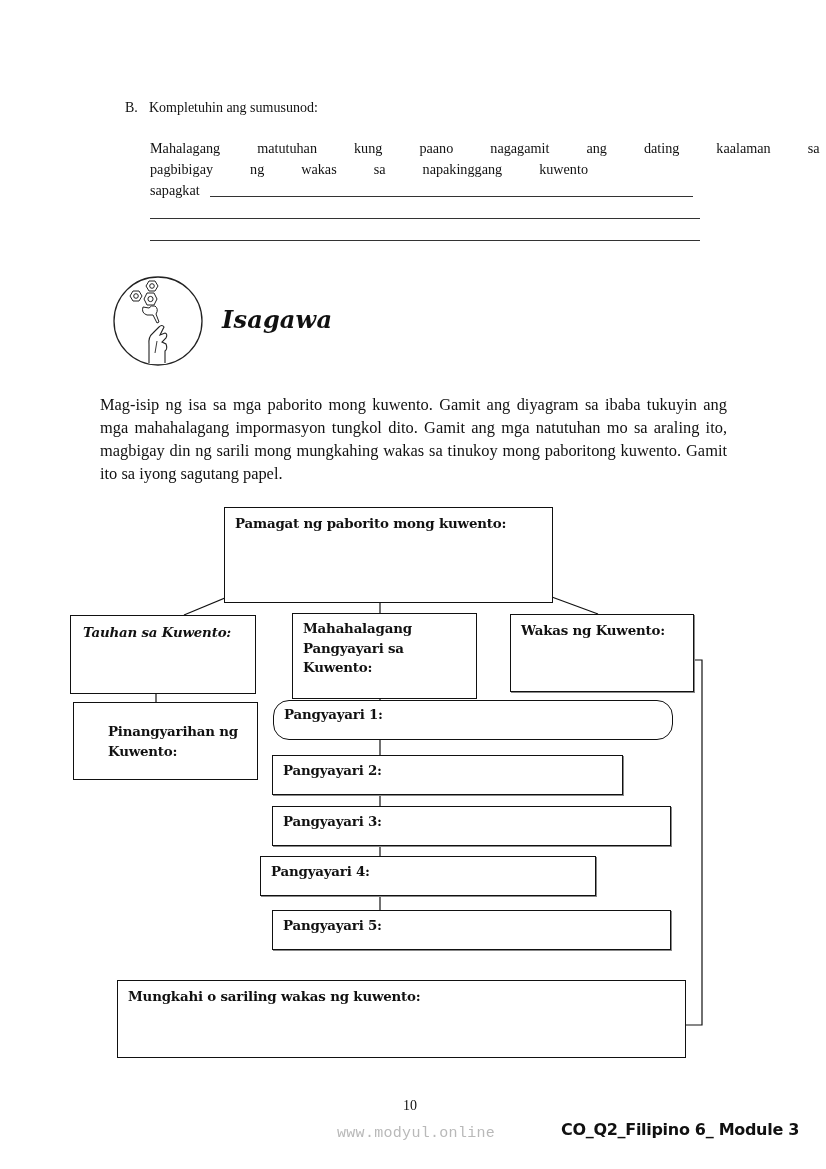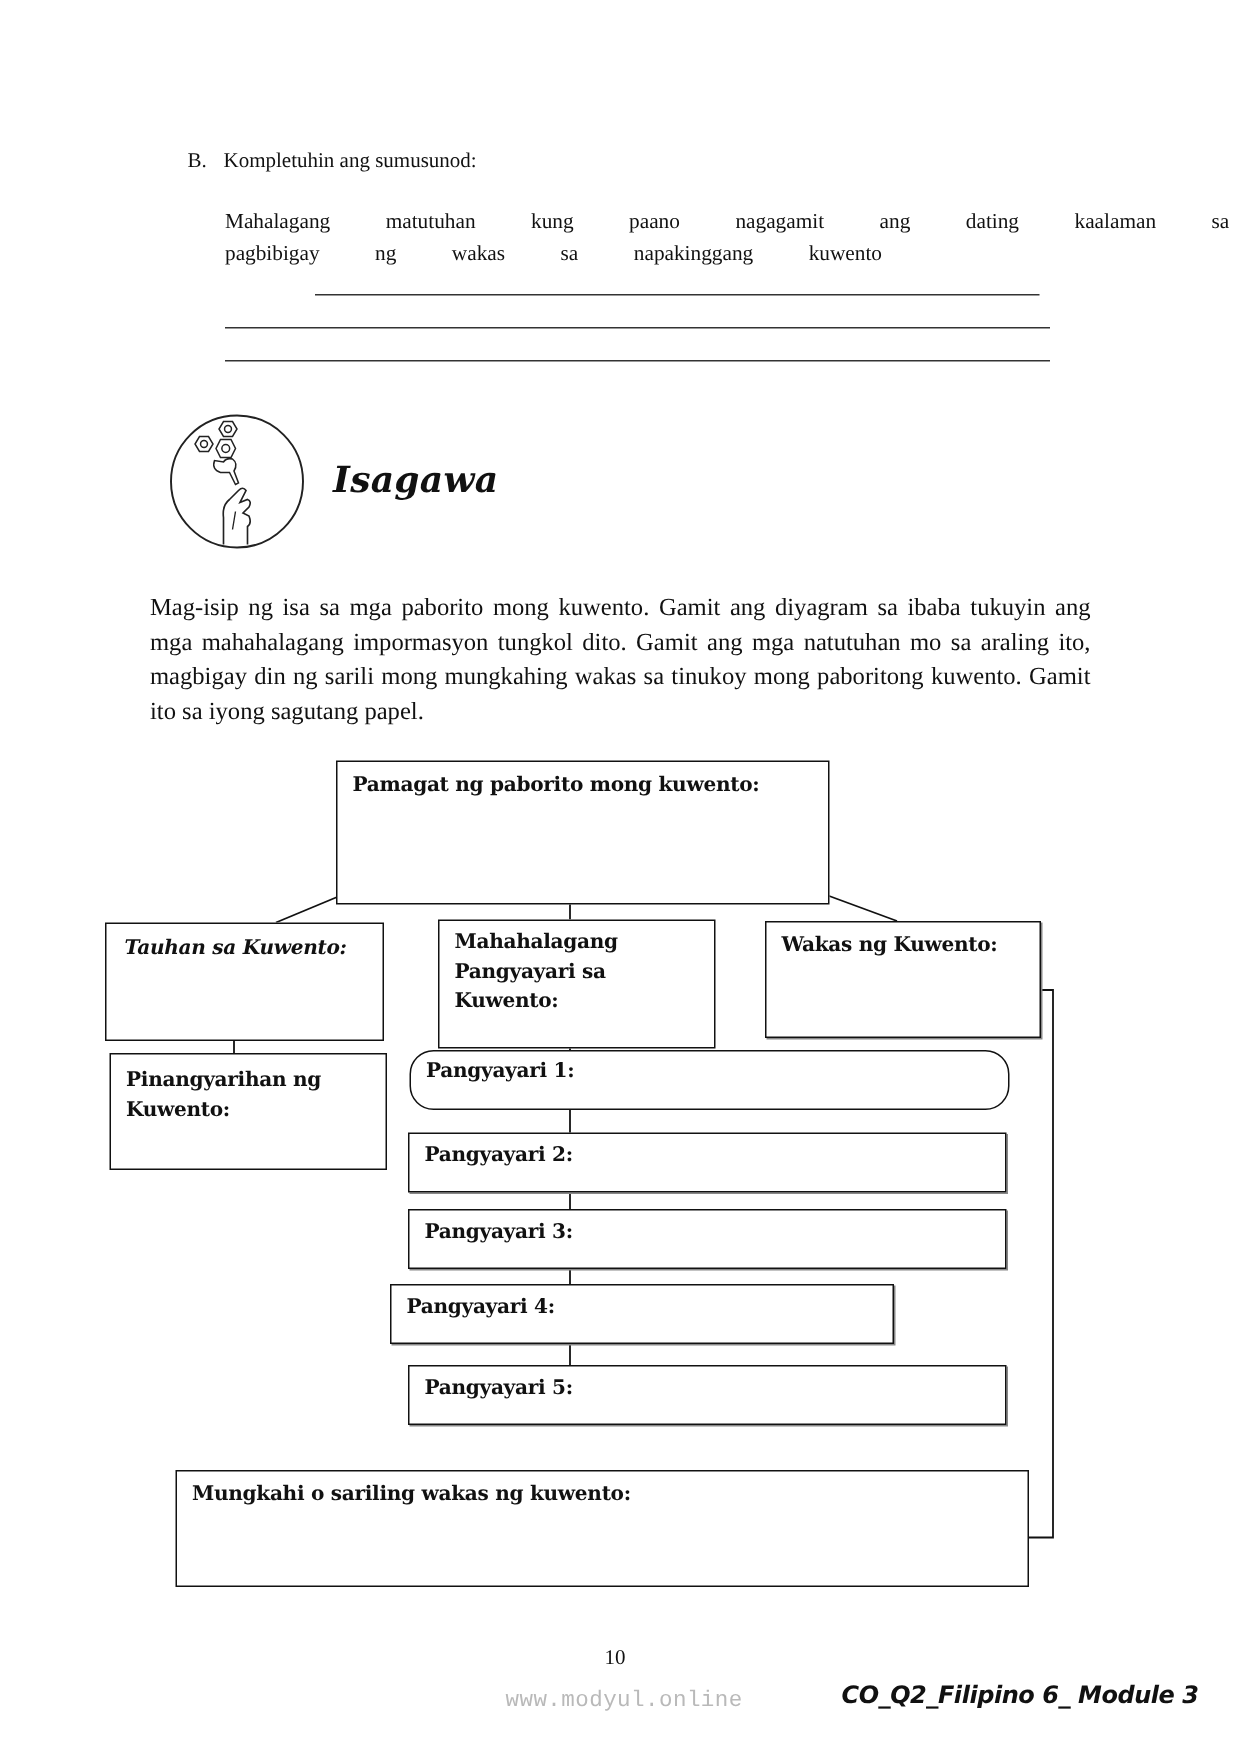--- a/index.html
+++ b/index.html
@@ -12,21 +12,21 @@
   .uline { position: absolute; height: 0; border-top: 1px solid #333; }
   .icon-circle { left: 113px; top: 275px; width: 90px; height: 90px; }
   .isagawa { left: 222px; top: 305px; font-size: 24px; font-weight: bold; font-style: italic; font-family: "DejaVu Serif", serif; letter-spacing: 0.2px; }
   .instr { left: 100px; top: 393px; width: 627px; font-size: 16.4px; line-height: 23px; font-family: "Liberation Serif", serif; text-align: justify; }
   .box { position: absolute; border: 1.3px solid #111; background: #fff; box-sizing: border-box; }
   .box.shadow { box-shadow: 1px 1px 0 #888; }
   .box .lbl { position: absolute; left: 10px; top: 6px; font-family: "DejaVu Serif", serif; font-weight: bold; font-size: 13.4px; line-height: 19.5px; letter-spacing: -0.2px; }
   svg.lines { position: absolute; left: 0; top: 0; }
   .page-num { left: 403px; top: 1098px; font-size: 14px; font-family: "Liberation Serif", serif; text-align: right; }
   .watermark { left: 337px; top: 1125px; font-size: 15px; color: #b9b9b9; font-family: Liberation Mono, monospace; letter-spacing: 0.3px; }
-  .module-code { left: 561px; top: 1120px; font-size: 16px; font-weight: bold; font-family: "DejaVu Sans", sans-serif; letter-spacing: -0.3px; font-style: italic; }
+  .module-code { left: 561px; top: 1120px; font-size: 16px; font-weight: bold; font-family: "DejaVu Sans", sans-serif; letter-spacing: -0.3px; }
 </style>
 </head>
 <body>
 
 <div class="abs sec-b-label">
   <span class="letter">B.</span><span>Kompletuhin ang sumusunod:</span>
 </div>
 
 <div class="abs para-b">
   <div class="j">
@@ -40,20 +40,23 @@
     <span>kaalaman</span>
     <span>sa</span>
   </div>
   <div class="j">
     <span>pagbibigay</span>
     <span>ng</span>
     <span>wakas</span>
     <span>sa</span>
     <span>napakinggang</span>
     <span>kuwento</span>
+  </div>
+  <div>
+    <span>sapagkat</span>
   </div>
 </div>
 <div class="uline" style="left:210px; top:196px; width:483px;"></div>
 <div class="uline" style="left:150px; top:218px; width:550px;"></div>
 <div class="uline" style="left:150px; top:240px; width:550px;"></div>
 
 <div class="abs icon-circle">
   <svg width="92" height="92" viewBox="0 0 92 92">
     <circle cx="45" cy="46" r="44" fill="#fff" stroke="#222" stroke-width="1.3"></circle>
 
@@ -103,30 +106,30 @@
     <div>Pangyayari sa</div>
     <div>Kuwento:</div>
   </div>
 </div>
 
 <div class="box shadow" style="left:510px; top:614px; width:184px; height:78px;">
   <span class="lbl">Wakas ng Kuwento:</span>
 </div>
 
 <div class="box" style="left:73px; top:702px; width:185px; height:78px;">
-  <div class="lbl" style="top:8px;">
+  <div class="lbl" style="top:19px;margin-left:24px;">
     <div>Pinangyarihan ng</div>
     <div>Kuwento:</div>
   </div>
 </div>
 
 <div class="box" style="left:273px; top:700px; width:400px; height:40px;border-radius:16px;">
   <span class="lbl" style="top:4px;">Pangyayari 1:</span>
 </div>
-<div class="box shadow" style="left:272px; top:755px; width:399px; height:40px;">
+<div class="box shadow" style="left:272px; top:755px; width:351px; height:40px;">
   <span class="lbl" style="top:5px;">Pangyayari 2:</span>
 </div>
 <div class="box shadow" style="left:272px; top:806px; width:399px; height:40px;">
   <span class="lbl" style="top:5px;">Pangyayari 3:</span>
 </div>
 <div class="box shadow" style="left:260px; top:856px; width:336px; height:40px;">
   <span class="lbl" style="top:5px;">Pangyayari 4:</span>
 </div>
 <div class="box shadow" style="left:272px; top:910px; width:399px; height:40px;">
   <span class="lbl" style="top:5px;">Pangyayari 5:</span>

